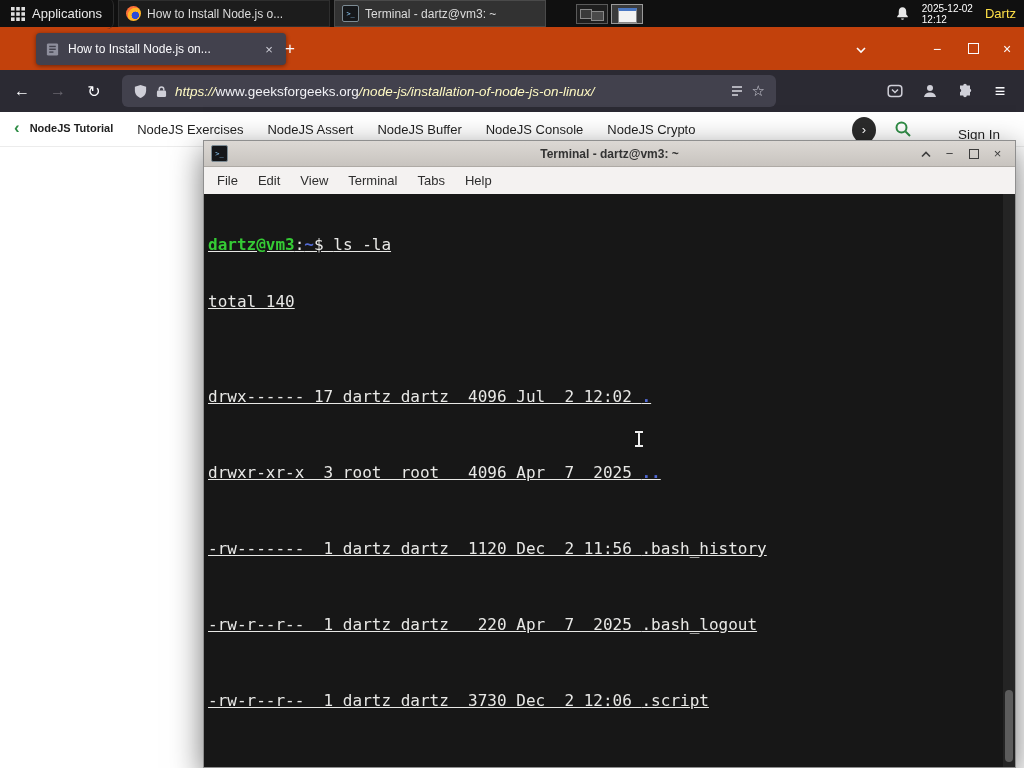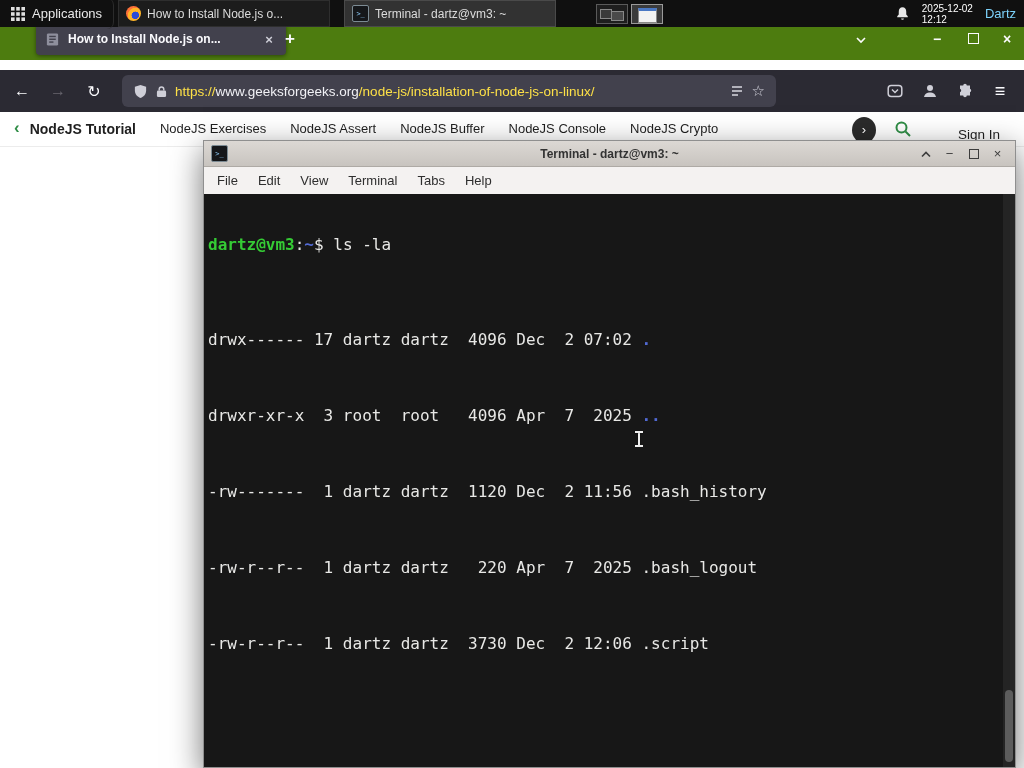--- a/index.html
+++ b/index.html
@@ -4,69 +4,69 @@
 <style>
   html,body{margin:0;padding:0;width:1024px;height:768px;overflow:hidden;background:#fff;
     font-family:"Liberation Sans",sans-serif;-webkit-font-smoothing:antialiased;}
   .screen{position:relative;width:1024px;height:768px;}
 
   
   .panel{position:absolute;top:0;left:0;right:0;height:27px;background:#101010;display:flex;
     align-items:center;color:#e8e8e8;font-size:13px;z-index:50;}
   .apps-btn{display:flex;align-items:center;gap:7px;height:100%;padding:2px 11px;border-right:1px solid #2b2b2b;cursor:default;border-radius:7px;}
   .win-list{display:flex;height:100%;margin-left:4px;}
-  .win-button{width:196px;display:flex;align-items:center;gap:6px;padding:0 7px;margin-right:14px;
+  .win-button{width:196px;display:flex;align-items:center;gap:6px;padding:0 7px;margin-right:4px;
     background:#1c1c1c;border:1px solid #2e2e2e;font-size:12px;color:#dcdcdc;overflow:hidden;}
   .win-button.active{background:#323232;border-color:#4a4a4a;}
   .wb-label{white-space:nowrap;overflow:hidden;text-overflow:clip;}
   .pi{width:15px;height:15px;flex:none;display:grid;place-items:center;border-radius:3px;}
   .firefox-icon{border-radius:50%;background:radial-gradient(circle at 62% 62%,#2b4bd8 0 27%,#ffb427 30% 55%,#ff7139 58% 85%,#e3322b 100%);}
   .settings-icon{background:radial-gradient(circle at 50% 45%,#bcd6f7 0 22%,#3d7bd9 24%);}
   .terminal-icon{background:#15171a;border:1px solid #7c8b94;border-radius:2px;}
   .terminal-icon::after{content:">_";font-family:"DejaVu Sans Mono",monospace;font-size:7px;color:#8fd0ff;}
   .pager{display:flex;gap:3px;margin-left:26px;}
   .pager-ws{width:30px;height:18px;background:#1e1e1e;border:1px solid #5a5a5a;position:relative;}
   .pager-ws.active{background:#3a3a3a;border-color:#9a9a9a;}
   .pager-ws .mini{position:absolute;background:#d8d8d8;border:1px solid #888;}
   .tray{margin-left:auto;display:flex;align-items:center;gap:12px;padding-right:8px;}
   .clock{font-size:10px;line-height:11px;text-align:left;color:#fff;}
-  .user-label{font-size:13px;color:#7dd3fc;}
-
-  
-  .tab-bar{position:absolute;top:17px;left:0;right:0;height:43px;background:#4d7c0f;z-index:40;font-weight:bold;}
+  .user-label{font-size:13px;color:#fde047;}
+
+  
+  .tab-bar{position:absolute;top:27px;left:0;right:0;height:43px;background:#c2410c;z-index:40;}
   .tab{position:absolute;left:36px;top:6px;width:232px;height:32px;background:#42414d;border-radius:4px;
     display:flex;align-items:center;gap:8px;padding:0 9px;color:#fbfbfe;font-size:12px;box-shadow:0 1px 4px rgba(0,0,0,.45);}
   .tab-title{flex:1;white-space:nowrap;overflow:hidden;}
   .tab-close{color:#cfcfd8;font-size:13px;width:16px;text-align:center;border-radius:3px;}
   .new-tab-btn{position:absolute;left:277px;top:9px;width:26px;height:26px;display:grid;place-items:center;
     color:#fbfbfe;font-size:17px;border-radius:4px;}
   .tab-list-btn{position:absolute;right:150px;top:11px;width:26px;height:24px;display:grid;place-items:center;border-radius:4px;}
   .winctl{position:absolute;top:8px;width:30px;height:27px;display:grid;place-items:center;color:#fbfbfe;font-size:14px;}
   .winctl.min{right:72px;} .winctl.max{right:36px;} .winctl.close{right:2px;}
   .max-glyph{width:9px;height:9px;border:1.5px solid #fbfbfe;display:block;}
 
   .nav-bar{position:absolute;top:70px;left:0;right:0;height:42px;background:#2b2a33;display:flex;align-items:center;z-index:40;}
   .nav-icon{width:28px;height:28px;margin-left:8px;display:grid;place-items:center;color:#fbfbfe;font-size:16px;border-radius:4px;}
   .nav-icon.disabled{color:#68666f;}
   .urlbar{margin-left:14px;width:632px;height:32px;background:#42414d;border-radius:6px;display:flex;
     align-items:center;gap:8px;padding:0 11px;font-size:13.5px;color:#d4d4db;}
   .url-text{flex:1;white-space:nowrap;overflow:hidden;}
-  .url-protocol,.url-path{color:#fde047;} .url-host{color:#f1f1f5;}
+  .url-protocol,.url-path{color:#fef9c3;font-style:italic;} .url-host{color:#f1f1f5;}
   .urlbar .star{font-size:15px;color:#cfcfd8;}
   .nav-right{margin-left:auto;display:flex;align-items:center;gap:7px;padding-right:10px;}
   .nav-right .nav-icon{margin-left:0;}
   .hamburger{font-size:18px;}
 
   
   .site-nav{position:absolute;top:112px;left:0;right:0;height:34px;background:#fff;border-bottom:1px solid #ececec;
     display:flex;align-items:center;font-size:13px;color:#1f1f1f;z-index:30;}
   .gfg-back{color:var(--gfg-green,#2f8d46);font-weight:700;font-size:17px;margin:0 10px 2px 14px;}
   .site-nav-items{display:flex;gap:24px;overflow:hidden;white-space:nowrap;width:690px;}
   .site-nav-item{flex:none;}
-  .site-nav-item.bold{font-weight:700;font-size:14px;}
+  .site-nav-item.bold{font-weight:700;font-size:11px;}
   .nav-next-btn{position:absolute;right:148px;top:5px;width:24px;height:24px;border-radius:50%;background:#2b2b2b;
     color:#fff;display:grid;place-items:center;font-size:13px;padding-bottom:2px;}
   .nav-search-btn{position:absolute;right:112px;top:8px;}
   .sign-in{position:absolute;right:24px;top:7px;font-size:13.5px;color:#1f1f1f;font-weight:500;margin-top:8px;}
 
   .page{position:absolute;top:147px;bottom:0;left:0;right:0;background:#ffffff;}
 
   
   .terminal{position:absolute;left:203px;top:140px;width:813px;height:628px;z-index:60;
     box-shadow:0 10px 30px rgba(0,0,0,.55);border:1px solid #8f8f8f;box-sizing:border-box;background:var(--term-bg,#171717);}
@@ -76,21 +76,21 @@
   .t-titlebar .pi{margin-left:7px;z-index:1;}
   .t-buttons{margin-left:auto;display:flex;align-items:center;gap:7px;padding-right:9px;z-index:1;color:#3c3c3c;}
   .t-btn{width:17px;height:17px;display:grid;place-items:center;font-size:13px;}
   .t-max-glyph{width:8px;height:8px;border:1.5px solid #3c3c3c;display:block;}
   .t-menubar{height:27px;background:#f4f2f1;display:flex;align-items:center;font-size:13px;color:#2e2e2e;
     border-bottom:1px solid #d9d6d3;padding-left:3px;}
   .t-menu-item{padding:0 10px;}
   .t-content{position:absolute;top:53px;bottom:0;left:0;right:0;background:var(--term-bg,#171717);
     font-family:"DejaVu Sans Mono",monospace;font-size:16px;line-height:19px;color:var(--term-fg,#e8e8e6);
     padding:3px 0 0 4px;overflow:hidden;white-space:pre;}
-  .trow{height:19px;white-space:pre;}
+  .trow{height:19px;white-space:pre;text-decoration:underline;}
   .tname.dir{color:var(--term-dir,#5169d2);font-weight:700;}
   .tname.file{color:var(--term-fg,#e8e8e6);}
   .p-user{color:var(--term-green,#35cb35);font-weight:700;}
   .p-cwd{color:var(--term-dir,#5169d2);font-weight:700;}
   .t-scroll{position:absolute;right:0;top:53px;bottom:0;width:12px;background:#242424;}
   .t-thumb{position:absolute;right:2px;bottom:5px;width:8px;height:72px;background:#5c5c5c;border-radius:4px;}
 
   
   .ibeam{position:absolute;left:634px;top:430px;width:10px;height:17px;z-index:70;pointer-events:none;}
   .ibeam::before{content:"";position:absolute;left:4px;top:2px;width:2px;height:13px;background:#efefef;box-shadow:0 0 1px #000;}
@@ -280,22 +280,23 @@
   <span class="t-menu-item">View</span>
 
   <span class="t-menu-item">Terminal</span>
 
   <span class="t-menu-item">Tabs</span>
 
   <span class="t-menu-item">Help</span>
 </div>
     <div class="t-content">
       <div class="trow"><span class="p-user">dartz@vm3</span><span>:</span><span class="p-cwd">~</span><span>$ </span><span>ls -la</span></div>
+      <div class="trow">total 140</div>
       <div>
-  <div class="trow"><span class="tpre">drwx------ 17 dartz dartz  4096 Dec  2 07:02 </span><span class="tname dir">.</span></div>
+  <div class="trow"><span class="tpre">drwx------ 17 dartz dartz  4096 Jul  2 12:02 </span><span class="tname dir">.</span></div>
 
   <div class="trow"><span class="tpre">drwxr-xr-x  3 root  root   4096 Apr  7  2025 </span><span class="tname dir">..</span></div>
 
   <div class="trow"><span class="tpre">-rw-------  1 dartz dartz  1120 Dec  2 11:56 </span><span class="tname file">.bash_history</span></div>
 
   <div class="trow"><span class="tpre">-rw-r--r--  1 dartz dartz   220 Apr  7  2025 </span><span class="tname file">.bash_logout</span></div>
 
   <div class="trow"><span class="tpre">-rw-r--r--  1 dartz dartz  3730 Dec  2 12:06 </span><span class="tname file">.script</span></div>
 
   

